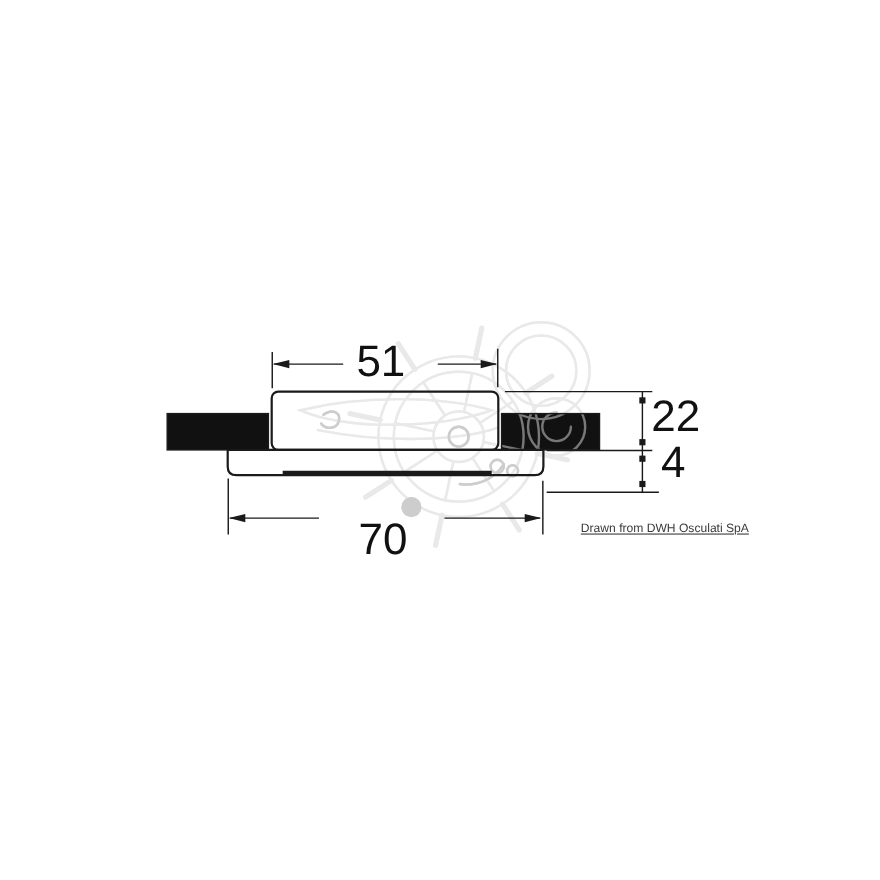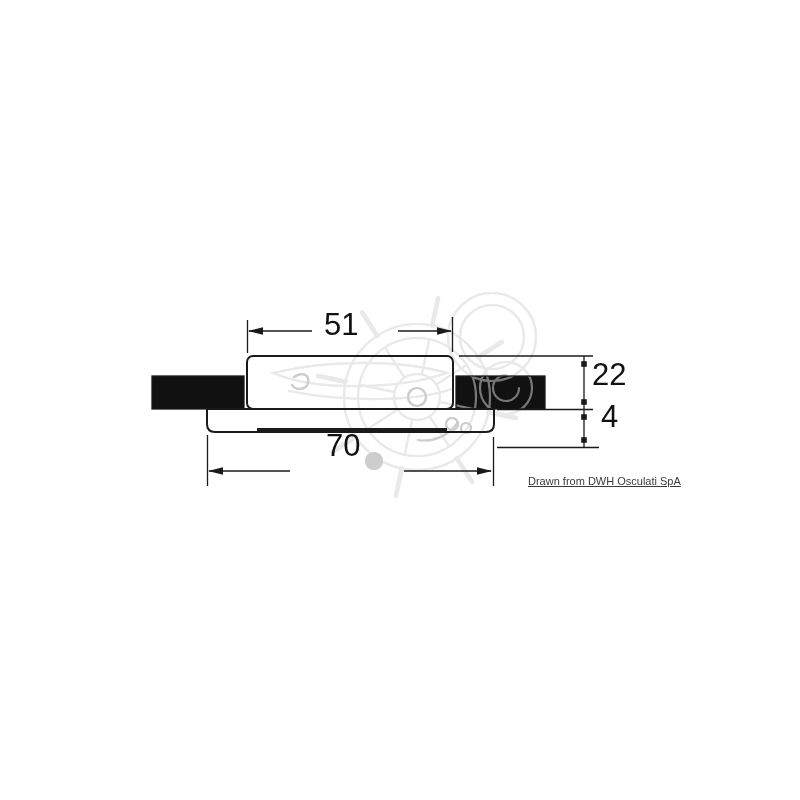--- a/index.html
+++ b/index.html
@@ -5,21 +5,21 @@
   html,body{margin:0;padding:0;background:#ffffff;}
   #canvas{
     position:relative;width:800px;height:800px;background:#ffffff;
     overflow:hidden;font-family:"Liberation Sans",sans-serif;
     isolation:isolate;
   }
   #canvas svg{position:absolute;left:0;top:0;}
   .dim-label{
     position:absolute;
     font-family:"Liberation Sans",sans-serif;
-    font-size:31px;line-height:1;color:#111111;
+    font-size:40px;line-height:1;color:#111111;
     letter-spacing:0px;white-space:nowrap;
   }
   .credit{
     position:absolute;left:528px;top:475px;
     font-family:"Liberation Sans",sans-serif;
     font-size:11px;line-height:1.2;color:#3a3a3a;white-space:nowrap;text-decoration:underline;
   }
   .stroke{stroke:#1a1a1a;fill:none;}
   .thin{stroke-width:1.3;}
   .outline{stroke-width:2;}
@@ -109,19 +109,19 @@
       <line x1="497" y1="447.5" x2="599" y2="447.5" class="stroke thin"></line>
       <line x1="584" y1="356" x2="584" y2="448" class="stroke thin"></line>
       <rect x="581.2" y="361.2" width="5.6" height="5.6" class="marker"></rect>
       <rect x="581.2" y="399.2" width="5.6" height="5.6" class="marker"></rect>
       <rect x="581.2" y="414.2" width="5.6" height="5.6" class="marker"></rect>
       <rect x="581.2" y="437.2" width="5.6" height="5.6" class="marker"></rect>
     </g>
   </svg>
 
   <div class="dim-label" style="left:324px;top:309px;">51</div>
-  <div class="dim-label" style="left:326px;top:430px;">70</div>
+  <div class="dim-label" style="left:326px;top:471px;">70</div>
   <div class="dim-label" style="left:592px;top:359px;text-align:right;">22</div>
   <div class="dim-label" style="left:601px;top:401px;">4</div>
 
   <div class="credit">Drawn from DWH Osculati SpA</div>
 
 </div>
 
 </body></html>

